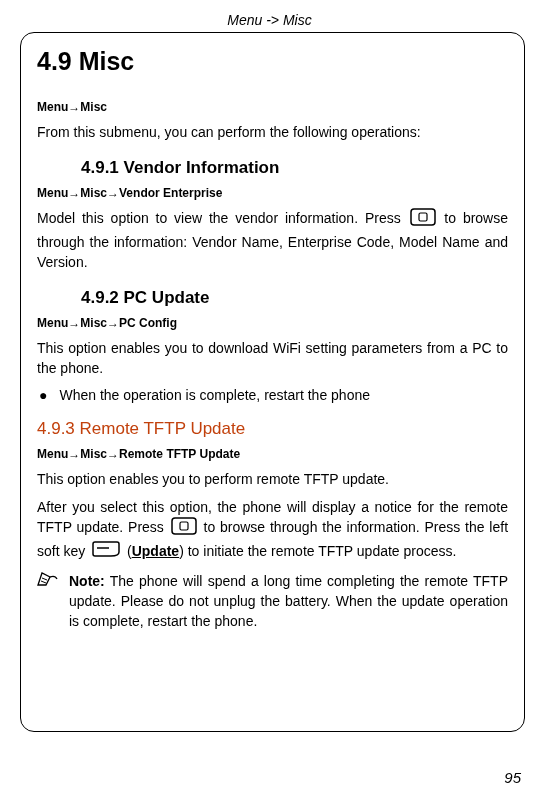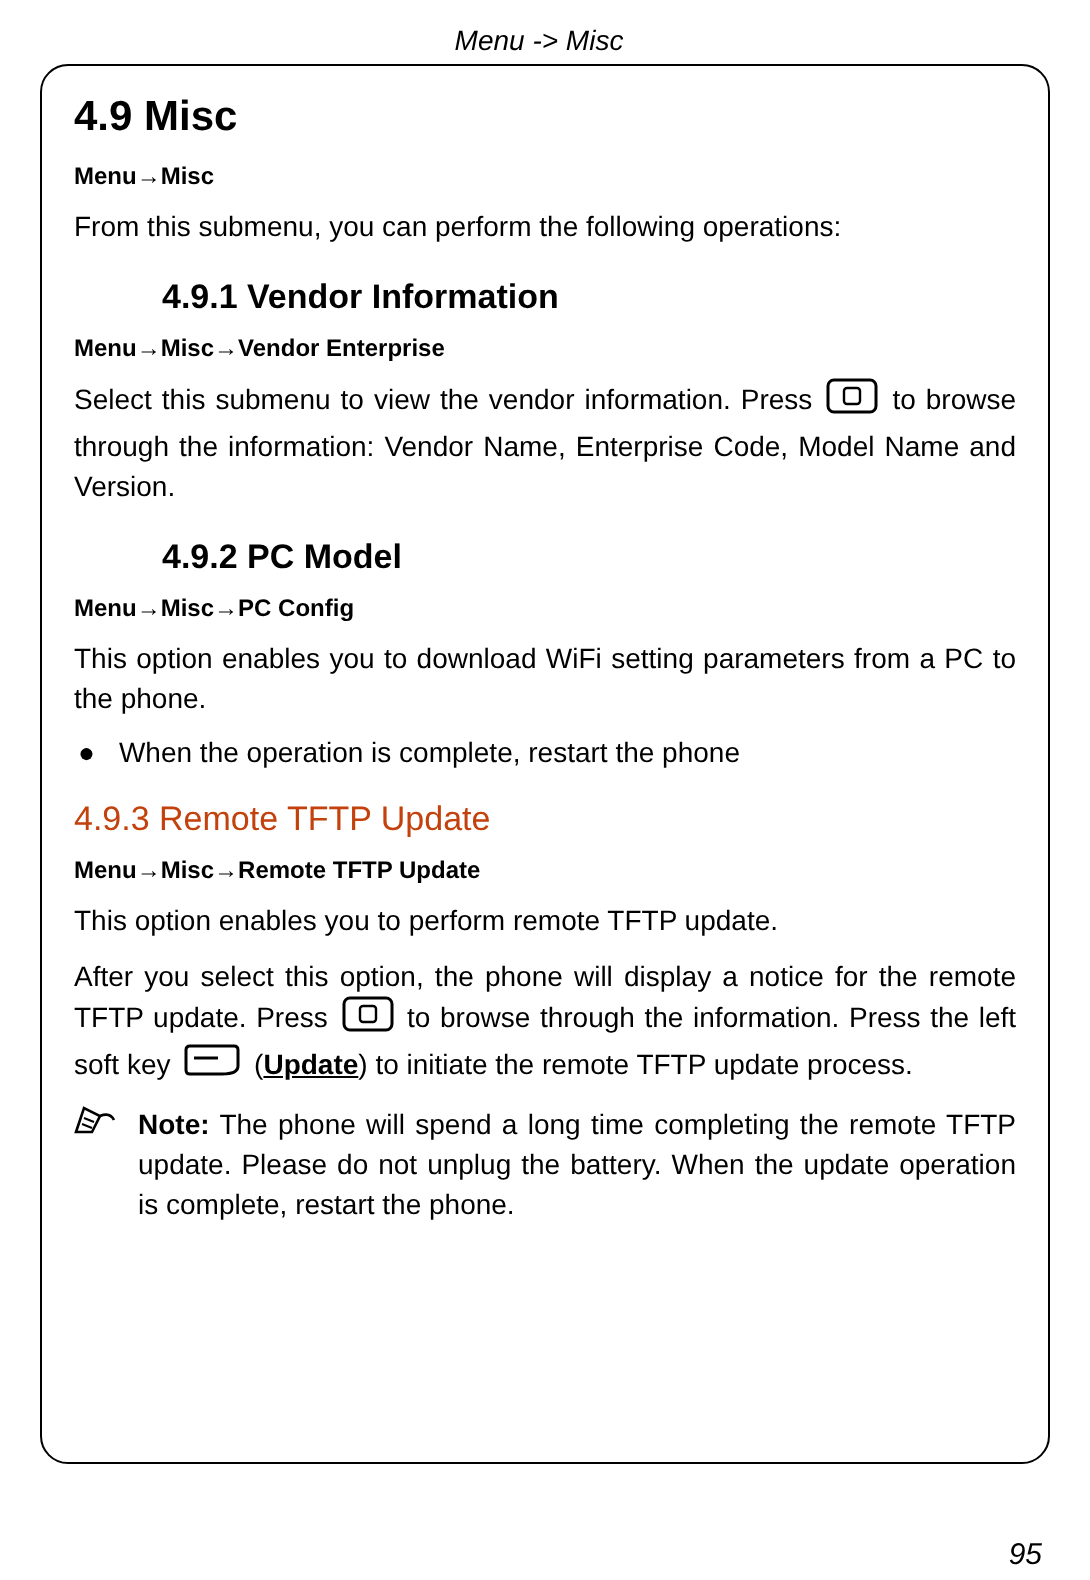--- a/index.html
+++ b/index.html
@@ -24,23 +24,23 @@
   padding-right: 6px;
 }
 .content-box {
   border: 1.5px solid #000;
   border-radius: 14px;
   padding: 14px 16px 30px 16px;
   height: 700px;
   position: relative;
 }
 .h-main {
-  font-size: 21px;
+  font-size: 25px;
   font-weight: bold;
-  margin-bottom: 10px;
+  margin-bottom: 24px;
 }
 .h-sub {
   font-size: 17px;
   font-weight: bold;
   margin-top: 16px;
   margin-bottom: 8px;
   margin-left: 44px;
 }
 .h-sub-red {
   font-size: 17px;
@@ -110,31 +110,31 @@
 
     <div class="para">From this submenu, you can perform the following operations:</div>
 
     <div class="h-sub">4.9.1 Vendor Information</div>
 
     <div class="breadcrumb">
       <span>Menu</span><span>→</span><span>Misc</span><span>→</span><span>Vendor Enterprise</span>
     </div>
 
     <div class="para">
-      <span>Select this submenu to view the vendor information. Press</span>
+      <span>Model this option to view the vendor information. Press</span>
       <span class="key-icon">
         <svg width="26" height="18" viewBox="0 0 26 18">
           <rect x="1" y="1" width="24" height="16" rx="3" ry="3" fill="none" stroke="#000" stroke-width="1.5"></rect>
           <rect x="9" y="5" width="8" height="8" rx="1.5" fill="none" stroke="#000" stroke-width="1.2"></rect>
         </svg>
       </span>
       <span>to browse through the information: Vendor Name, Enterprise Code, Model Name and Version.</span>
     </div>
 
-    <div class="h-sub">4.9.2 PC Model</div>
+    <div class="h-sub">4.9.2 PC Update</div>
 
     <div class="breadcrumb">
       <span>Menu</span><span>→</span><span>Misc</span><span>→</span><span>PC Config</span>
     </div>
 
     <div class="para">This option enables you to download WiFi setting parameters from a PC to the phone.</div>
 
     <div class="bullet-row">
       <span class="bullet-dot">●</span>
       <span>When the operation is complete, restart the phone</span>

